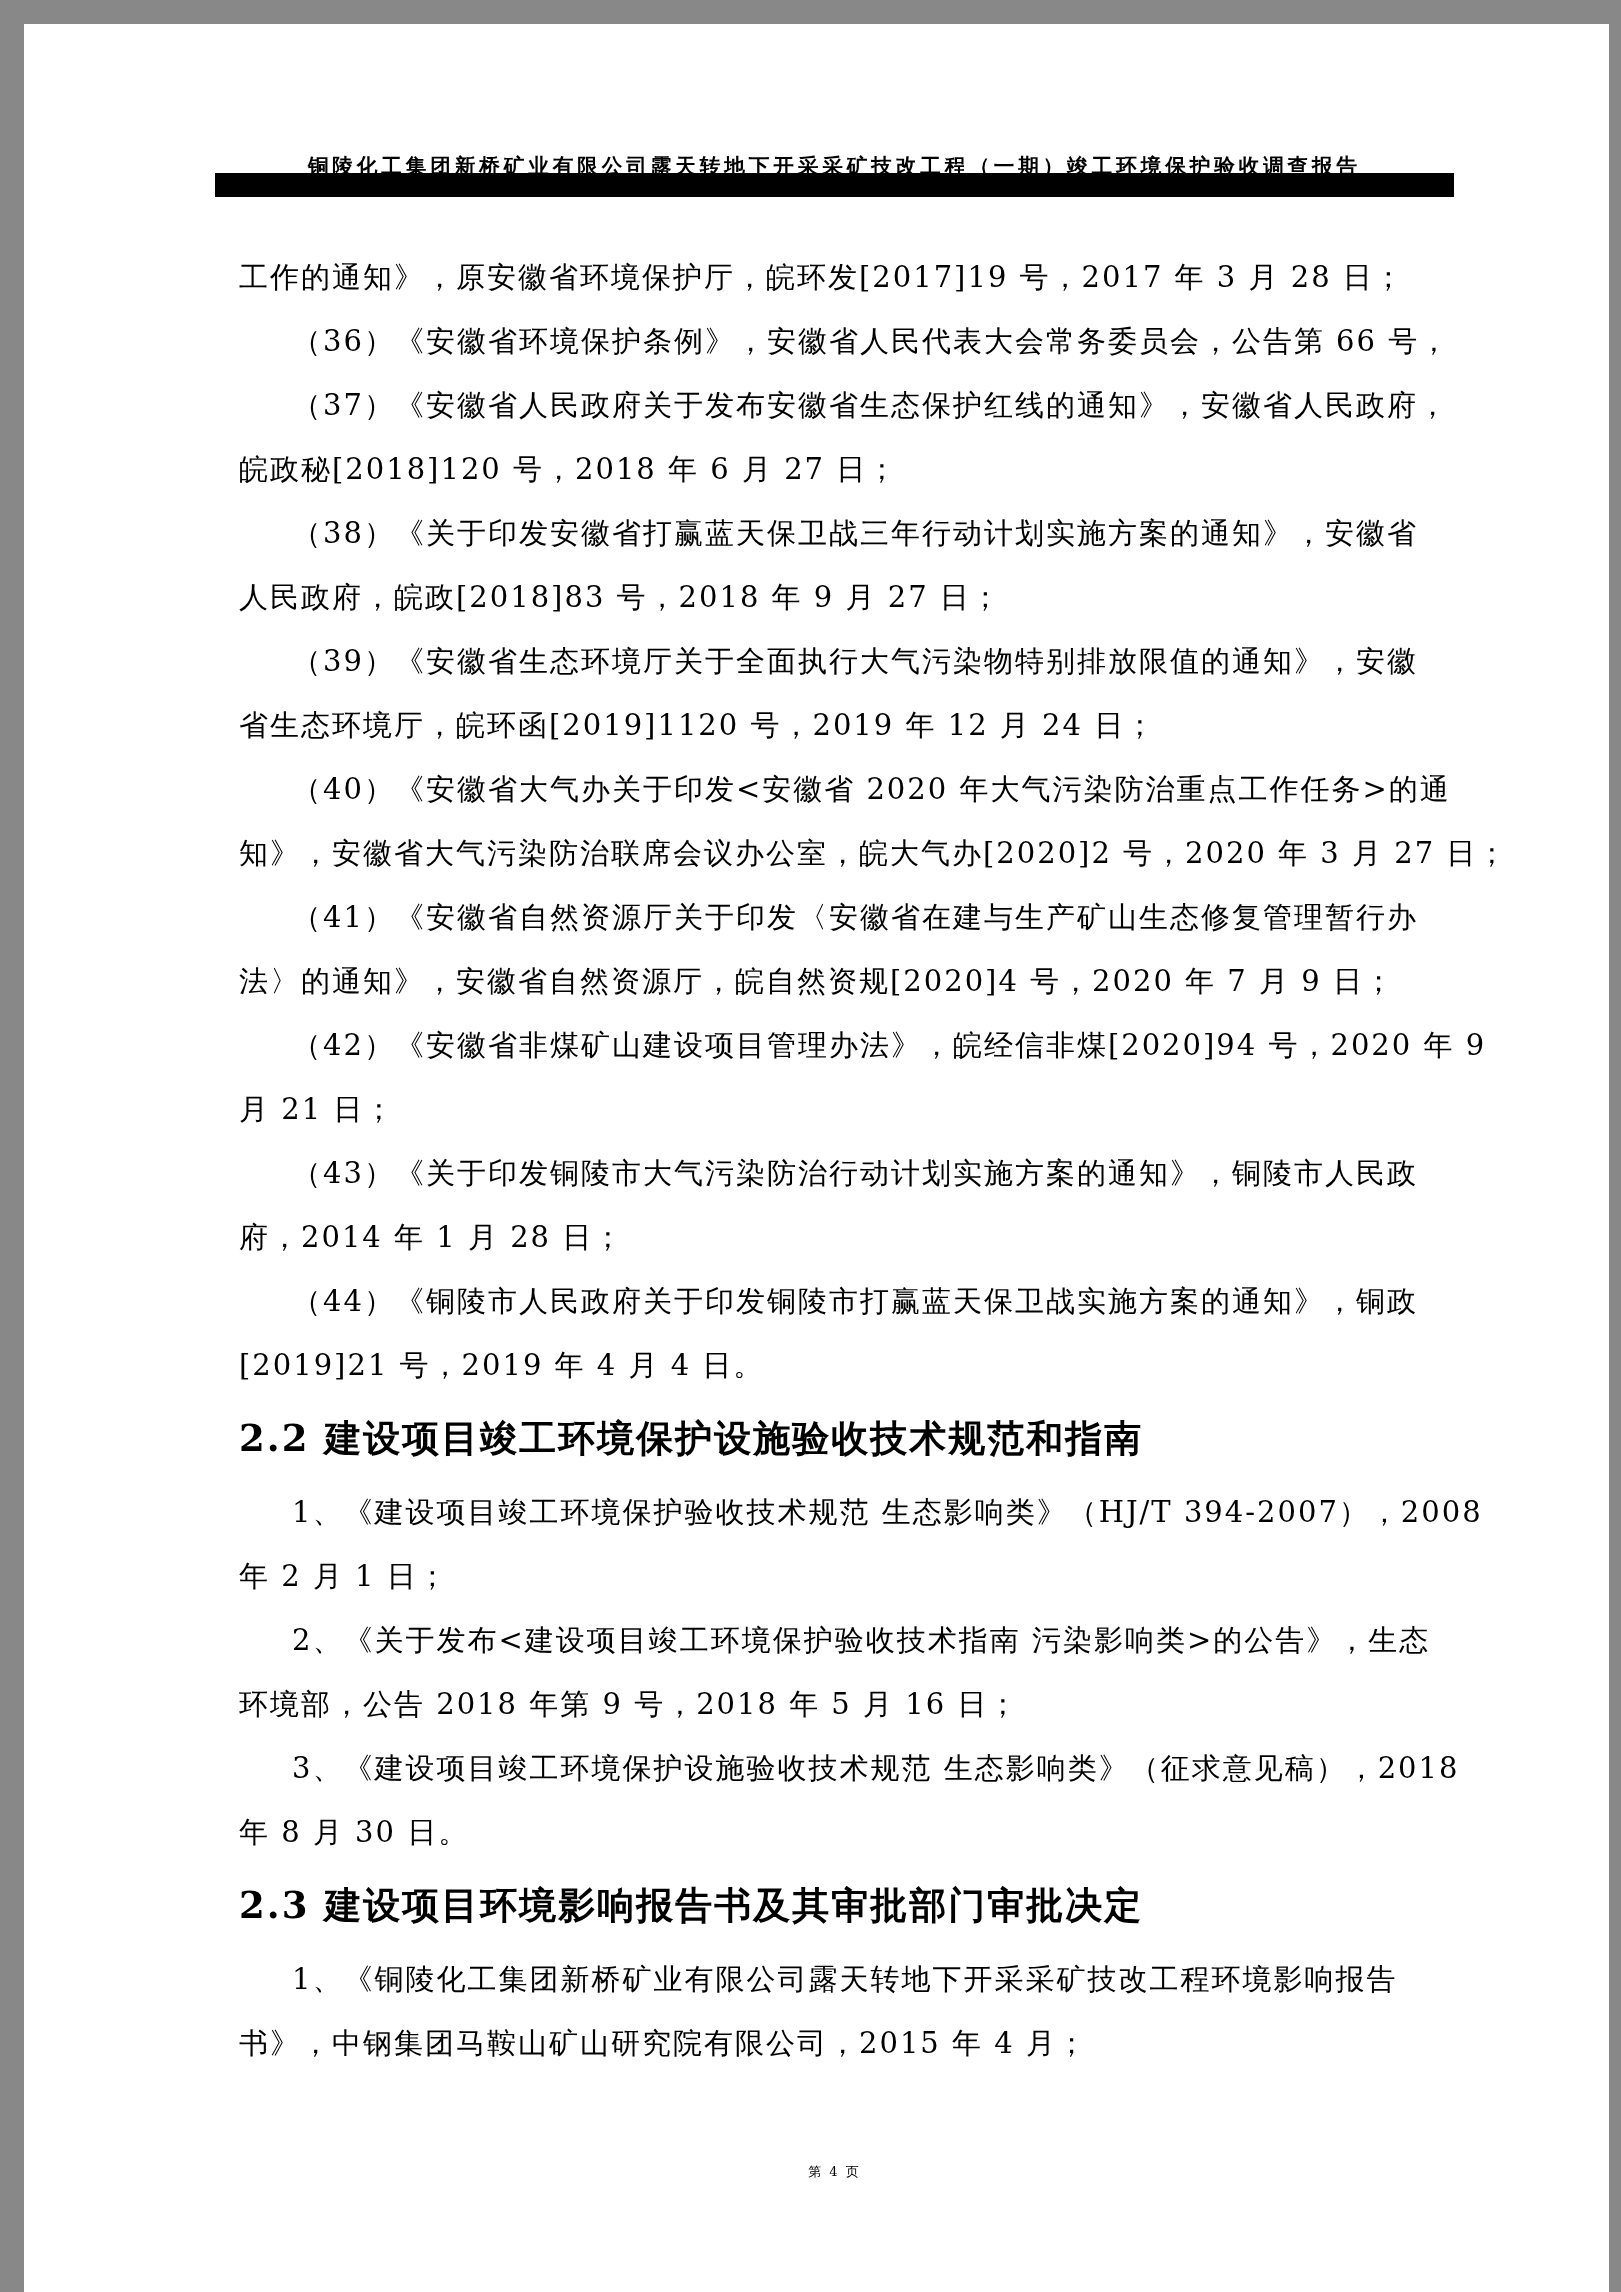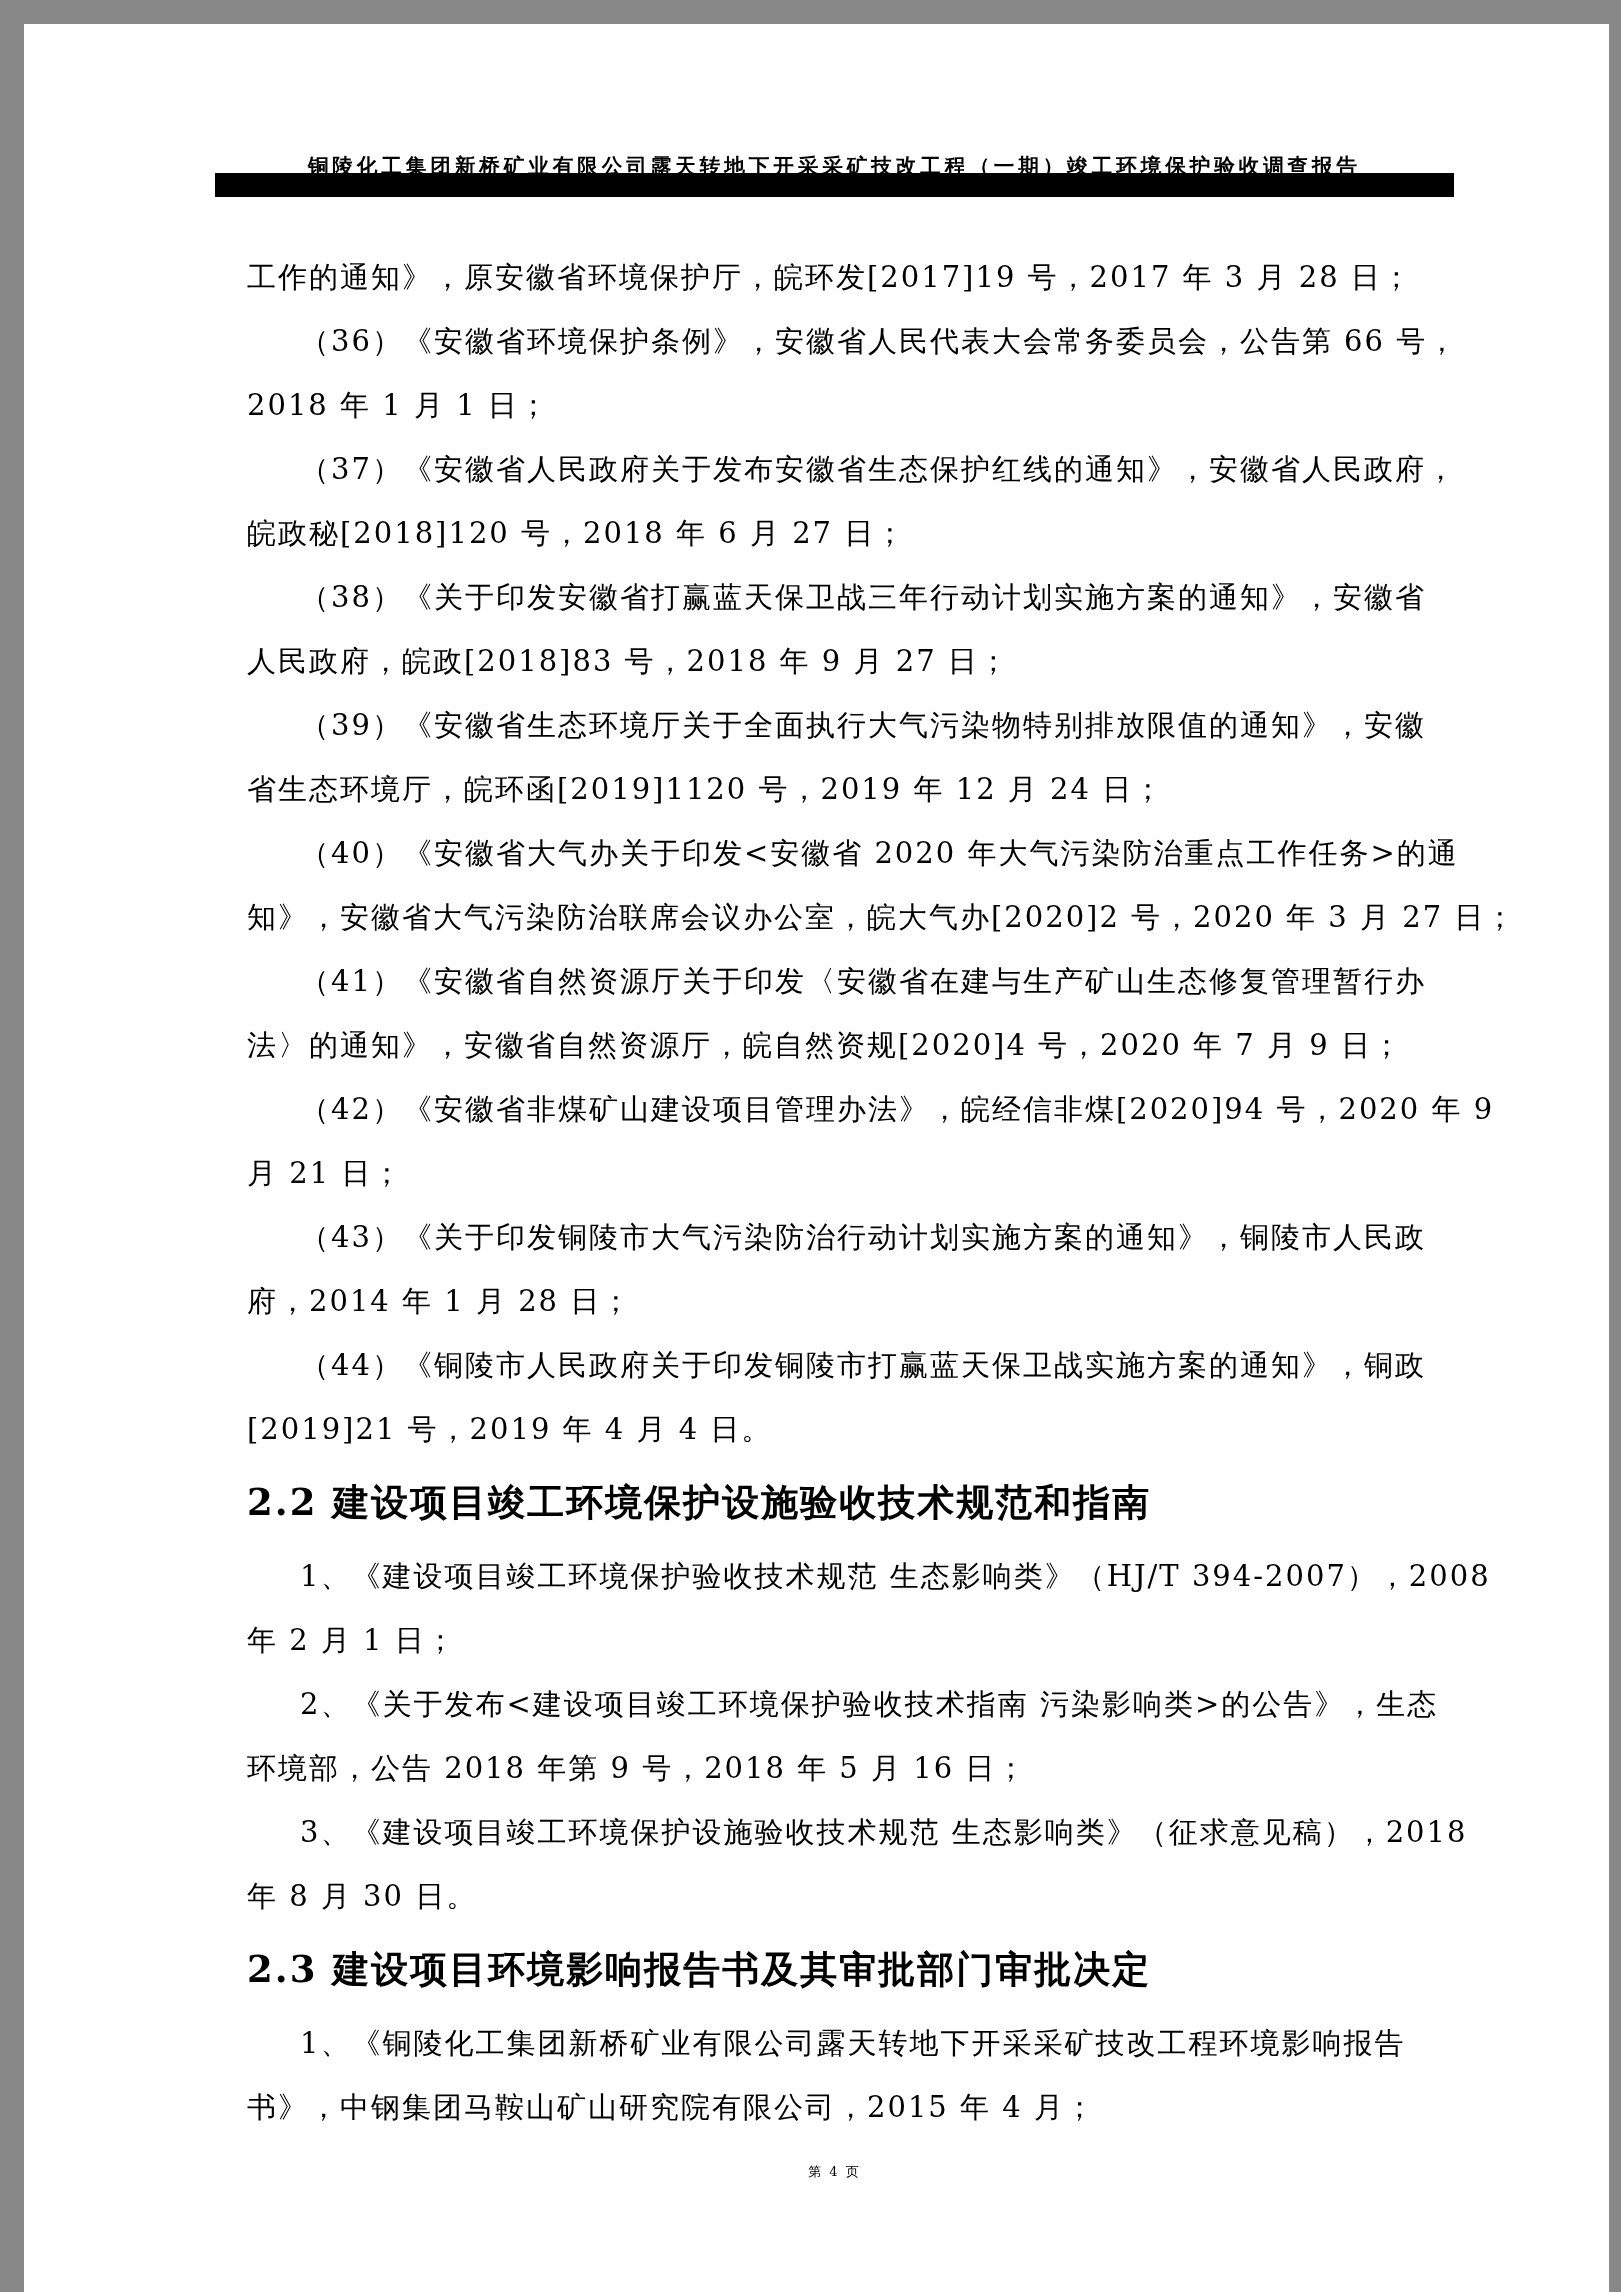--- a/index.html
+++ b/index.html
@@ -29,21 +29,21 @@
     position: absolute;
     top: 149px;
     left: 191px;
     width: 1239px;
     height: 4.9px;
     background: #000000;
   }
   .doc-body {
     position: absolute;
     top: 197px;
-    left: 199px;
+    left: 191px;
     width: 1243px;
   }
   .line {
     height: 64px;
     line-height: 64px;
     font-size: 29px;
     letter-spacing: 2px;
     white-space: nowrap;
   }
   .line.indent { padding-left: 65px; }
@@ -67,21 +67,20 @@
 </style>
 </head>
 <body>
 
 <div class="page">
   <div class="header-title">铜陵化工集团新桥矿业有限公司露天转地下开采采矿技改工程（一期）竣工环境保护验收调查报告</div>
   <div class="header-rule"></div>
   <div class="doc-body">
       <div class="line">工作的通知》，原安徽省环境保护厅，皖环发[2017]19 号，2017 年 3 月 28 日；</div>
       <div class="line indent">（36）《安徽省环境保护条例》，安徽省人民代表大会常务委员会，公告第 66 号，</div>
-      <div class="line">2018 年 1 月 1 日；</div>
       <div class="line indent">（37）《安徽省人民政府关于发布安徽省生态保护红线的通知》，安徽省人民政府，</div>
       <div class="line">皖政秘[2018]120 号，2018 年 6 月 27 日；</div>
       <div class="line indent">（38）《关于印发安徽省打赢蓝天保卫战三年行动计划实施方案的通知》，安徽省</div>
       <div class="line">人民政府，皖政[2018]83 号，2018 年 9 月 27 日；</div>
       <div class="line indent">（39）《安徽省生态环境厅关于全面执行大气污染物特别排放限值的通知》，安徽</div>
       <div class="line">省生态环境厅，皖环函[2019]1120 号，2019 年 12 月 24 日；</div>
       <div class="line indent">（40）《安徽省大气办关于印发&lt;安徽省 2020 年大气污染防治重点工作任务&gt;的通</div>
       <div class="line">知》，安徽省大气污染防治联席会议办公室，皖大气办[2020]2 号，2020 年 3 月 27 日；</div>
       <div class="line indent">（41）《安徽省自然资源厅关于印发〈安徽省在建与生产矿山生态修复管理暂行办</div>
       <div class="line">法〉的通知》，安徽省自然资源厅，皖自然资规[2020]4 号，2020 年 7 月 9 日；</div>

